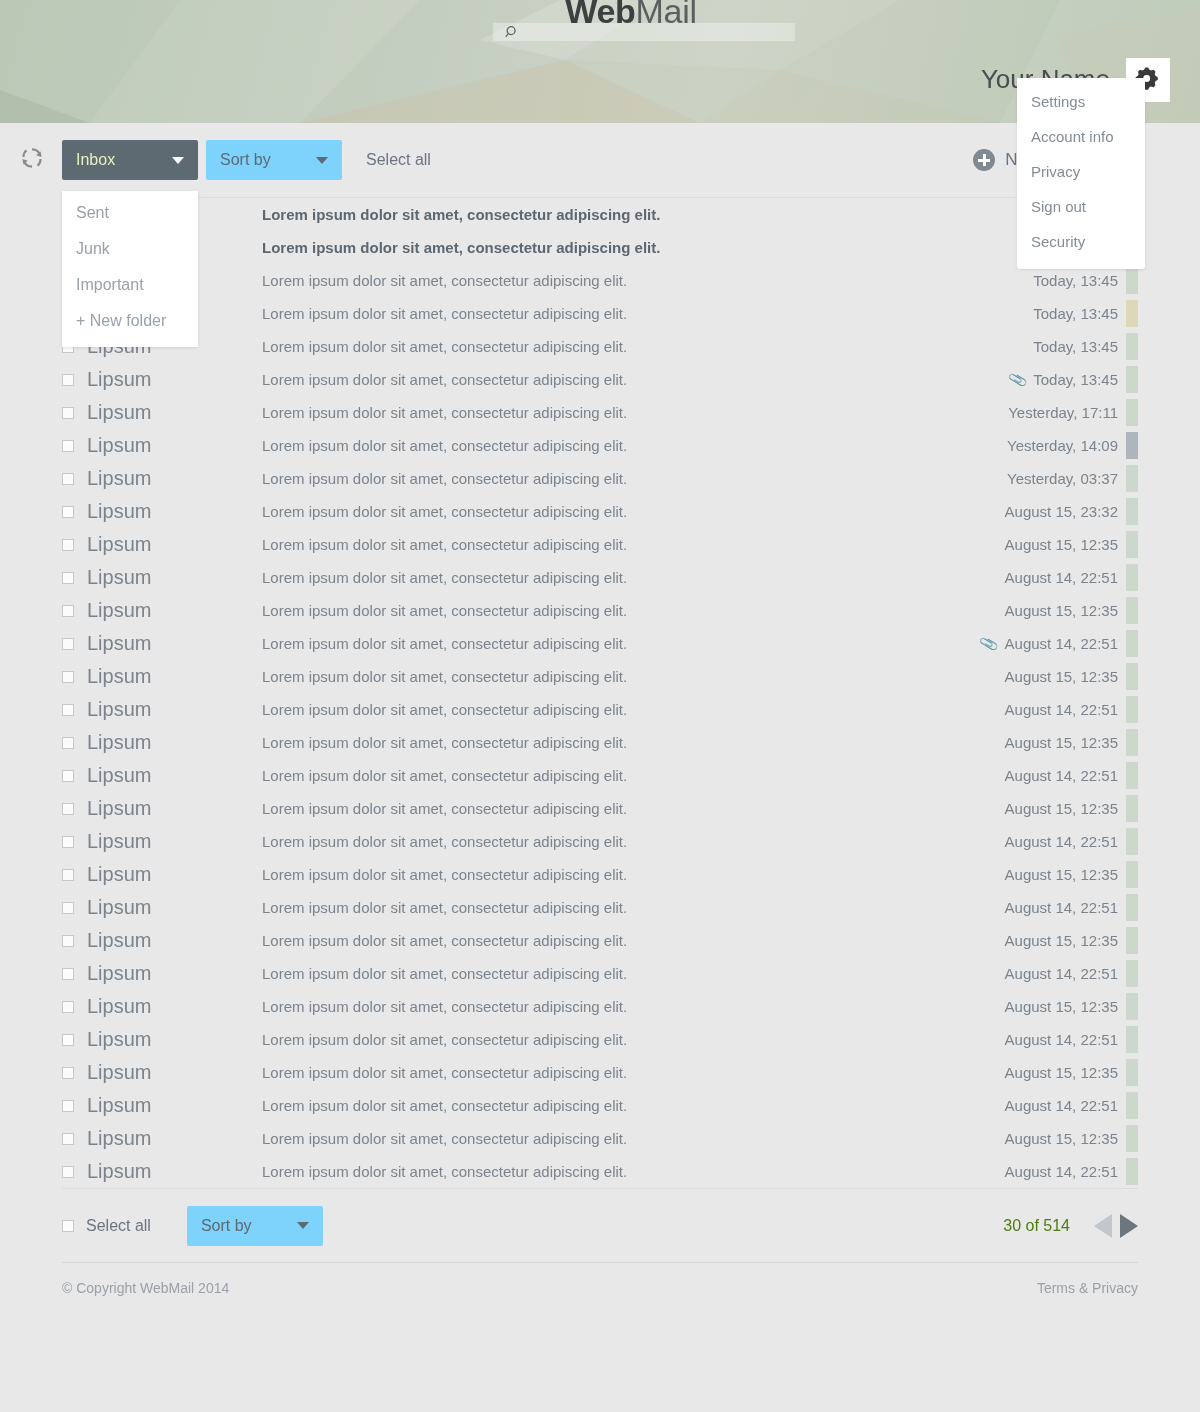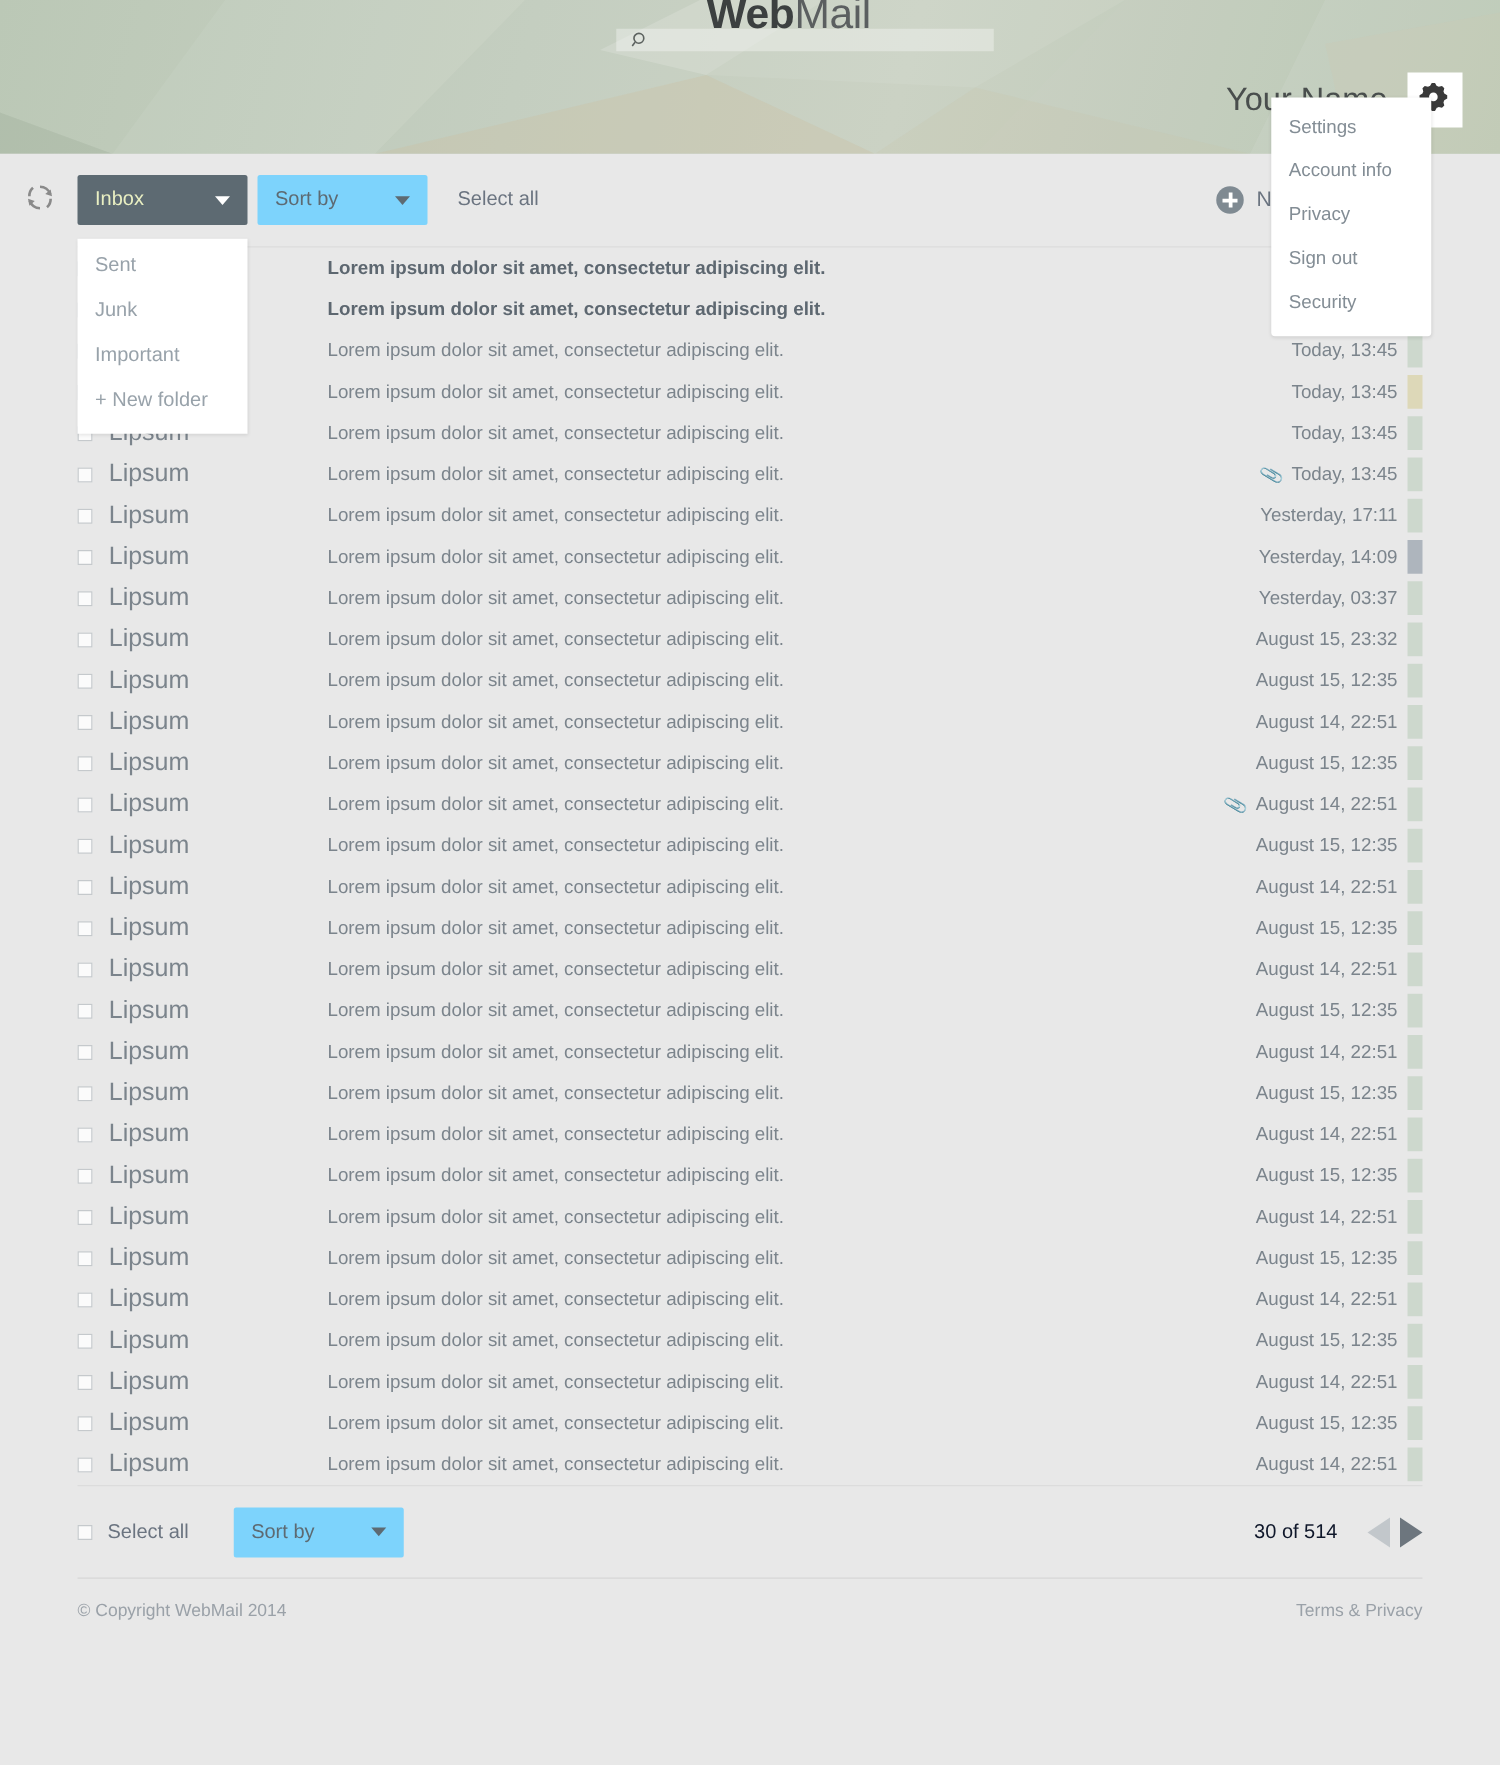--- a/index.html
+++ b/index.html
@@ -293,21 +293,21 @@
     color: #6b7480;
     cursor: pointer;
     margin-right: 36px;
   }
   .select-all-bottom .cb { margin-right: 12px; }
   .pager {
     margin-left: auto;
     display: flex;
     align-items: center;
   }
-  .page-count { font-size: 16px; color: #0f172a; margin-right: 24px; white-space: nowrap; }
+  .page-count { font-size: 16px; color: #4d7c0f; margin-right: 24px; white-space: nowrap; }
   .arrow-prev, .arrow-next { width: 0; height: 0; cursor: pointer; }
   .arrow-prev {
     border-top: 12px solid transparent;
     border-bottom: 12px solid transparent;
     border-right: 18px solid #c2c7cb;
     margin-right: 8px;
   }
   .arrow-next {
     border-top: 12px solid transparent;
     border-bottom: 12px solid transparent;

